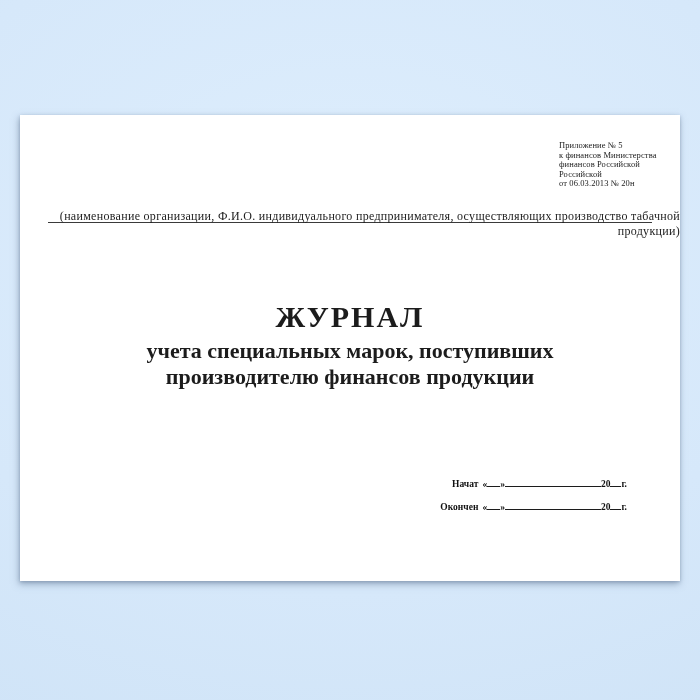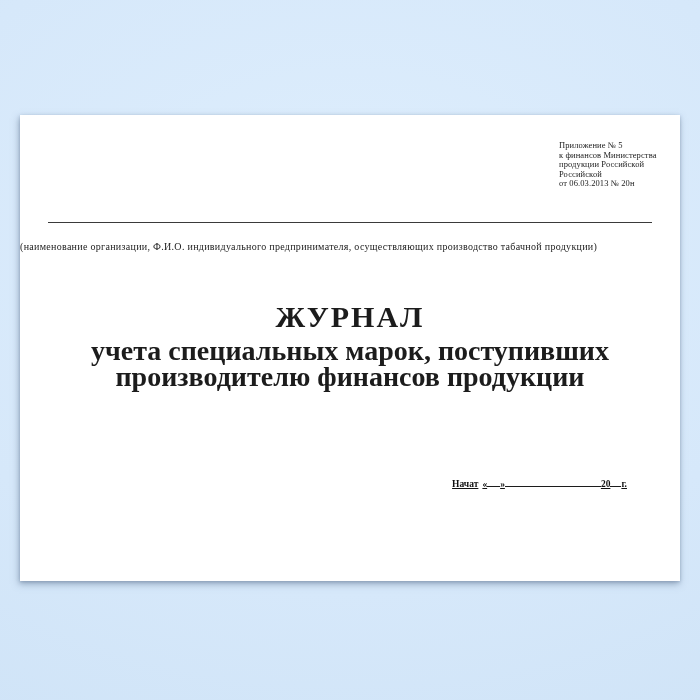--- a/index.html
+++ b/index.html
@@ -30,51 +30,50 @@
     color: #222;
   }
   .org-line {
     position: absolute;
     left: 28px; right: 28px; top: 107px;
     height: 0;
     border-top: 1px solid #3a3a3a;
   }
   .org-caption {
     position: absolute;
-    left: 0; right: 0; top: 126px;
-    text-align: left;
-    font-size: 10px;
+    left: 0; right: 0; top: 94px;
+    text-align: right;
+    font-size: 12px;
     letter-spacing: 0.3px;
     color: #222;
   }
   .title-main {
     position: absolute;
     left: 0; right: 0; top: 185px;
     text-align: center;
     font-size: 30px;
     font-weight: bold;
     letter-spacing: 2px;
     line-height: 34px;
   }
   .title-sub {
     position: absolute;
     left: 0; right: 0; top: 223px;
     text-align: center;
-    font-size: 28px;
+    font-size: 22px;
     font-weight: bold;
     line-height: 26px;
   }
   .dates {
     position: absolute;
     right: 53px; top: 364px;
     text-align: right;
     font-size: 9.5px;
     font-weight: bold;
     color: #111;
-    text-decoration: underline;
   }
   .date-row {
     white-space: nowrap;
     line-height: 11px;
     margin-bottom: 12px;
   }
   .date-row .dlabel { margin-right: 4px; }
   .blank {
     display: inline-block;
     border-bottom: 1px solid #1c1c1c;
@@ -85,34 +84,37 @@
   .blank.yr { width: 11px; }
 </style>
 </head>
 <body>
 
 <div class="paper">
 
   <div class="appendix">
     <div>Приложение № 5</div>
     <div>к финансов Министерства</div>
-    <div>продукции Российской</div>
+    <div>финансов Российской</div>
     <div>Российской</div>
     <div>от 06.03.2013 № 20н</div>
   </div>
 
   <div class="org-line"></div>
   <div class="org-caption">(наименование организации, Ф.И.О. индивидуального предпринимателя, осуществляющих производство табачной продукции)</div>
 
   <div class="title-main">ЖУРНАЛ</div>
 
   <div class="title-sub">
     <div>учета специальных марок, поступивших</div>
     <div>производителю финансов продукции</div>
   </div>
 
   <div class="dates">
     <div class="date-row">
       <span class="dlabel">Начат</span><span>«</span><span class="blank day"></span><span>»</span><span class="blank long"></span><span>20</span><span class="blank yr"></span><span>г.</span>
     </div>
+    <div class="date-row">
+      <span class="dlabel">Окончен</span><span>«</span><span class="blank day"></span><span>»</span><span class="blank long"></span><span>20</span><span class="blank yr"></span><span>г.</span>
+    </div>
   </div>
 
 </div>
 
 </body></html>

